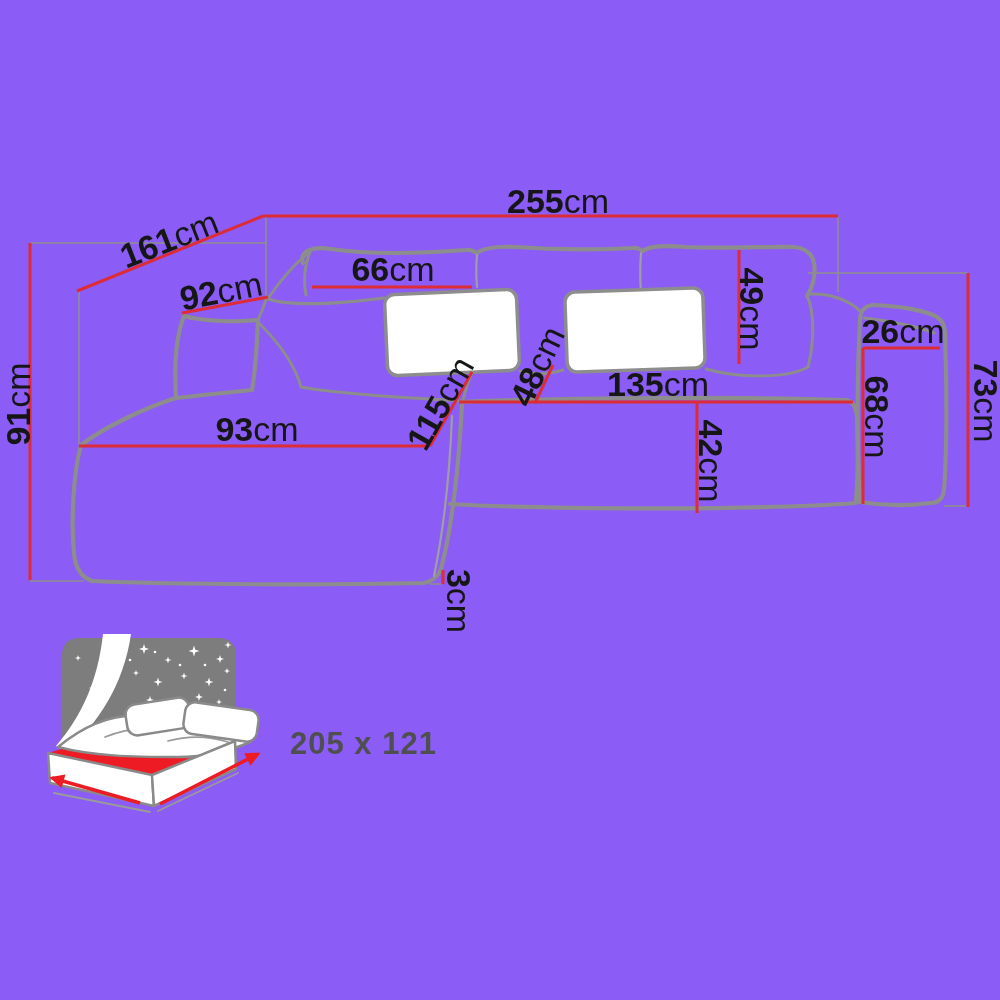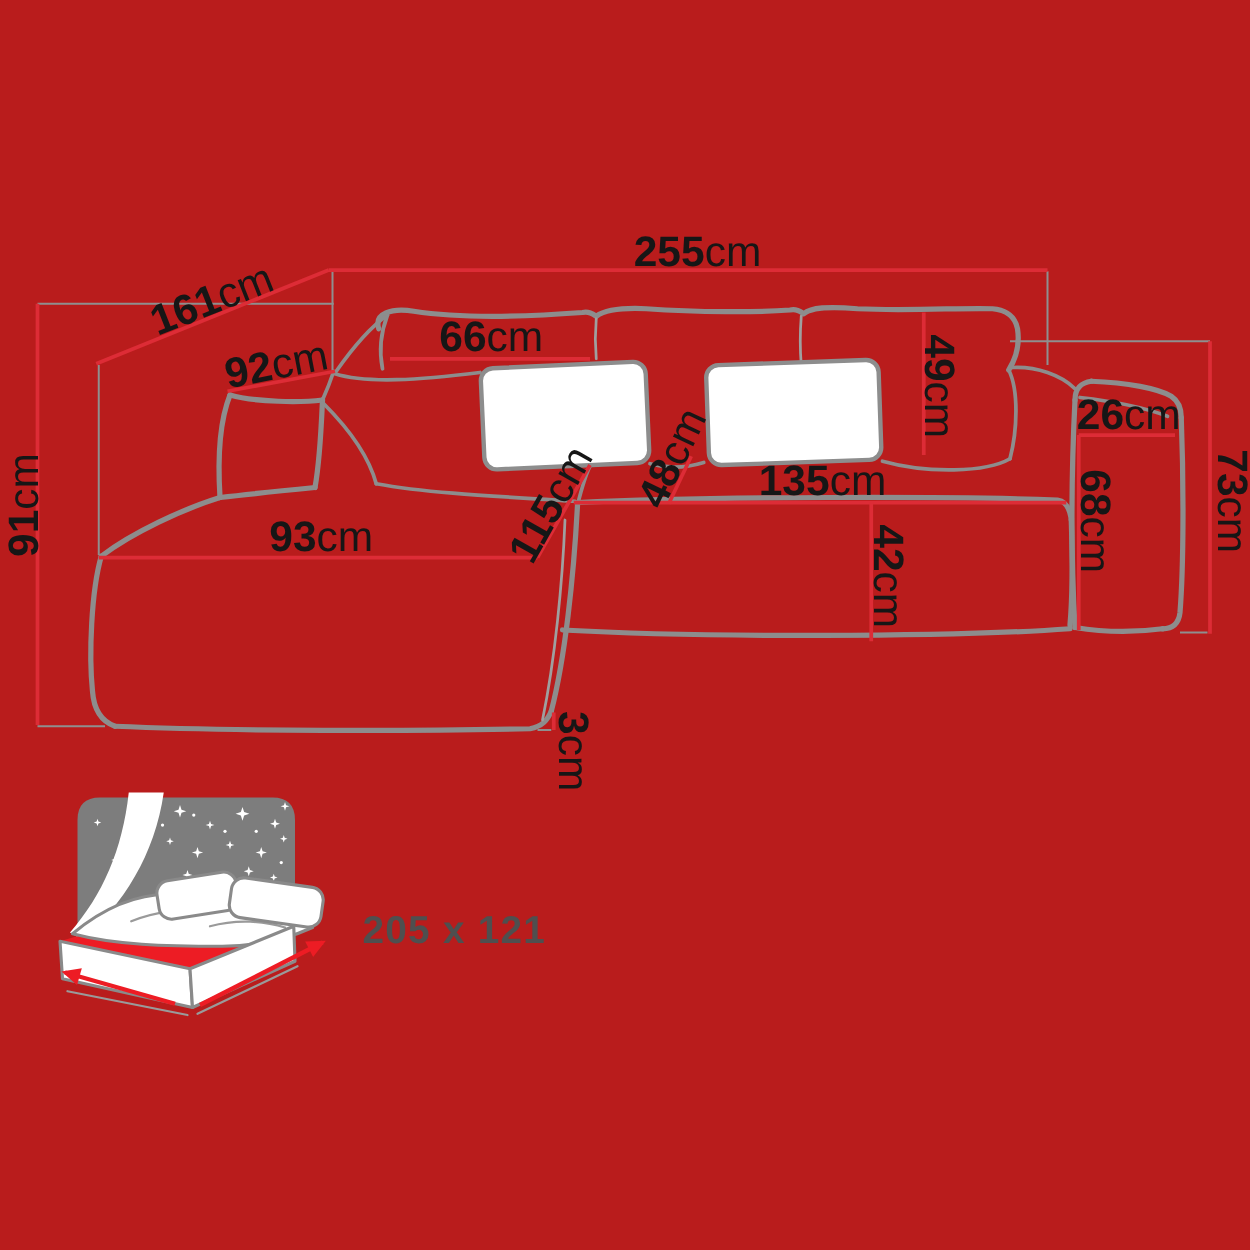--- a/index.html
+++ b/index.html
@@ -1,16 +1,16 @@
 <!DOCTYPE html>
 <html style="--c-dim: #dd2c36; --c-sofa: #8d8d8d; --c-text: #161616; --c-icon: #7d7d7d; --c-mattress: #ed1c24; --c-sleep: #4f4f4f;"><head>
 <meta charset="utf-8">
 <style>
   html,body{margin:0;padding:0;background:#fff;}
-  .canvas{position:relative;width:1000px;height:1000px;background:#b91c1c;overflow:hidden;
+  .canvas{position:relative;width:1000px;height:1000px;background:#8b5cf6;overflow:hidden;
           font-family:"Liberation Sans",sans-serif;}
   svg{display:block;}
   
   .o   {stroke:var(--c-sofa,#8d8d8d);stroke-width:4.2;fill:none;stroke-linecap:round;stroke-linejoin:round;}
   .o3  {stroke:var(--c-sofa,#8d8d8d);stroke-width:3;fill:none;stroke-linecap:round;stroke-linejoin:round;}
   .o2  {stroke:#9f9f9f;stroke-width:2.2;fill:none;stroke-linecap:round;}
   .pil {stroke:var(--c-sofa,#8d8d8d);stroke-width:3.5;fill:#ffffff;}
   
   .dim {stroke:var(--c-dim,#dd2c36);stroke-width:3;fill:none;}
   .ext {stroke:#8f8f8f;stroke-width:1.6;fill:none;}

